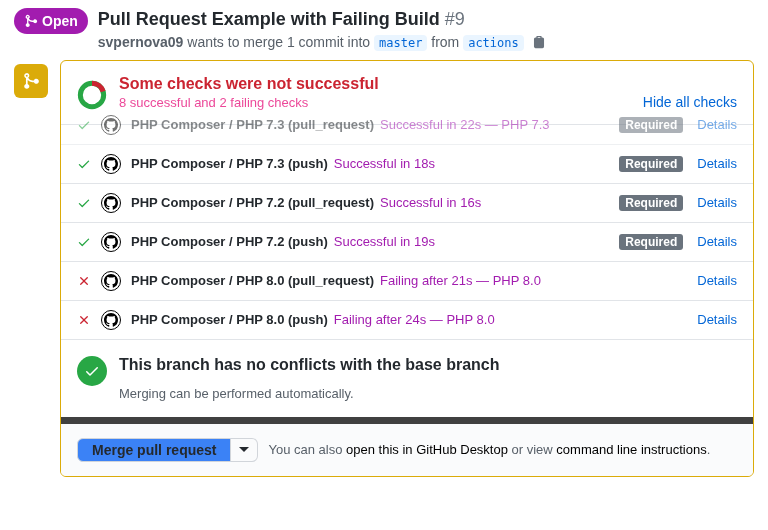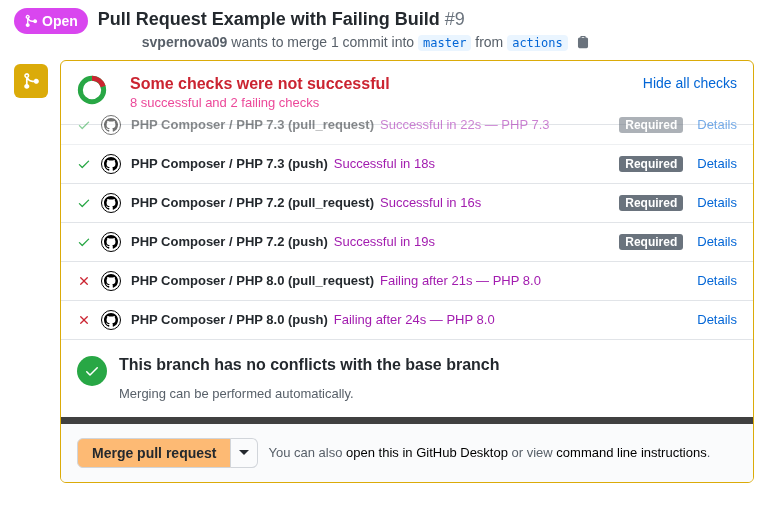--- a/index.html
+++ b/index.html
@@ -13,21 +13,21 @@
   .header-row {
     display: flex;
     align-items: flex-start;
     padding: 8px 14px 10px 14px;
     gap: 10px;
   }
   .open-badge {
     display: inline-flex;
     align-items: center;
     gap: 4px;
-    background: #d946ef;
+    background: #a21caf;
     color: #fff;
     font-weight: 600;
     padding: 5px 10px;
     border-radius: 16px;
     font-size: 14px;
   }
   .open-badge svg { fill: #fff; }
   .header-text { flex: 1; }
   .pr-title {
     font-size: 18px;
@@ -35,21 +35,20 @@
     line-height: 1.25;
   }
   .pr-number {
     color: #6a737d;
     font-weight: 300;
   }
   .pr-meta {
     color: #586069;
     font-size: 14px;
     margin-top: 2px;
-    margin-left: 44px;
   }
   .pr-meta .author { color: #586069; font-weight: 600; }
   .branch-label {
     background: #eaf5ff;
     color: #0366d6;
     border-radius: 4px;
     padding: 1px 5px;
     font-family: "SFMono-Regular", Consolas, monospace;
     font-size: 12px;
   }
@@ -75,22 +74,22 @@
   .timeline-badge svg { fill: #fff; }
   .panel {
     flex: 1;
     border: 1px solid #dbab09;
     border-radius: 6px;
     overflow: hidden;
   }
   .panel-section {
     padding: 14px 16px;
     display: flex;
-    align-items: flex-start;
-    gap: 23px;
+    align-items: flex-end;
+    gap: 12px;
     border-bottom: 1px solid #e1e4e8;
   }
   .donut {
     width: 30px; height: 30px;
     flex-shrink: 0;
   }
   .status-title {
     font-size: 16px;
     font-weight: 600;
     color: #cb2431;
@@ -172,23 +171,23 @@
   .conflicts-sub { color: #586069; font-size: 13px; margin-top: 12px; }
   .merge-section {
     padding: 14px 16px;
     display: flex;
     align-items: center;
     gap: 10px;
     background: #fafbfc;
   }
   .btn-group { display: inline-flex; }
   .btn {
-    background: #fdba74;
+    background: #3b82f6;
     border: 1px solid #d1d5da;
-    padding: 6px 14px;
+    padding: 0 14px;
     font-size: 14px;
     font-weight: 600;
     color: #24292e;
     cursor: pointer;
     border-radius: 6px 0 0 6px;
   }
   .btn-drop {
     background: #fafbfc;
     border: 1px solid #d1d5da;
     border-left: none;

